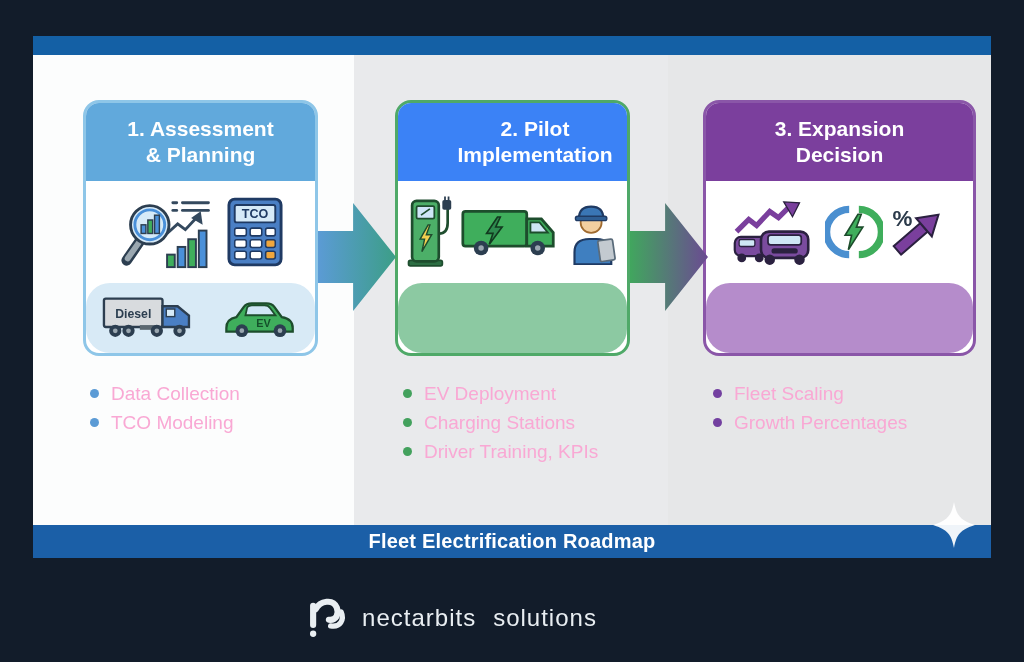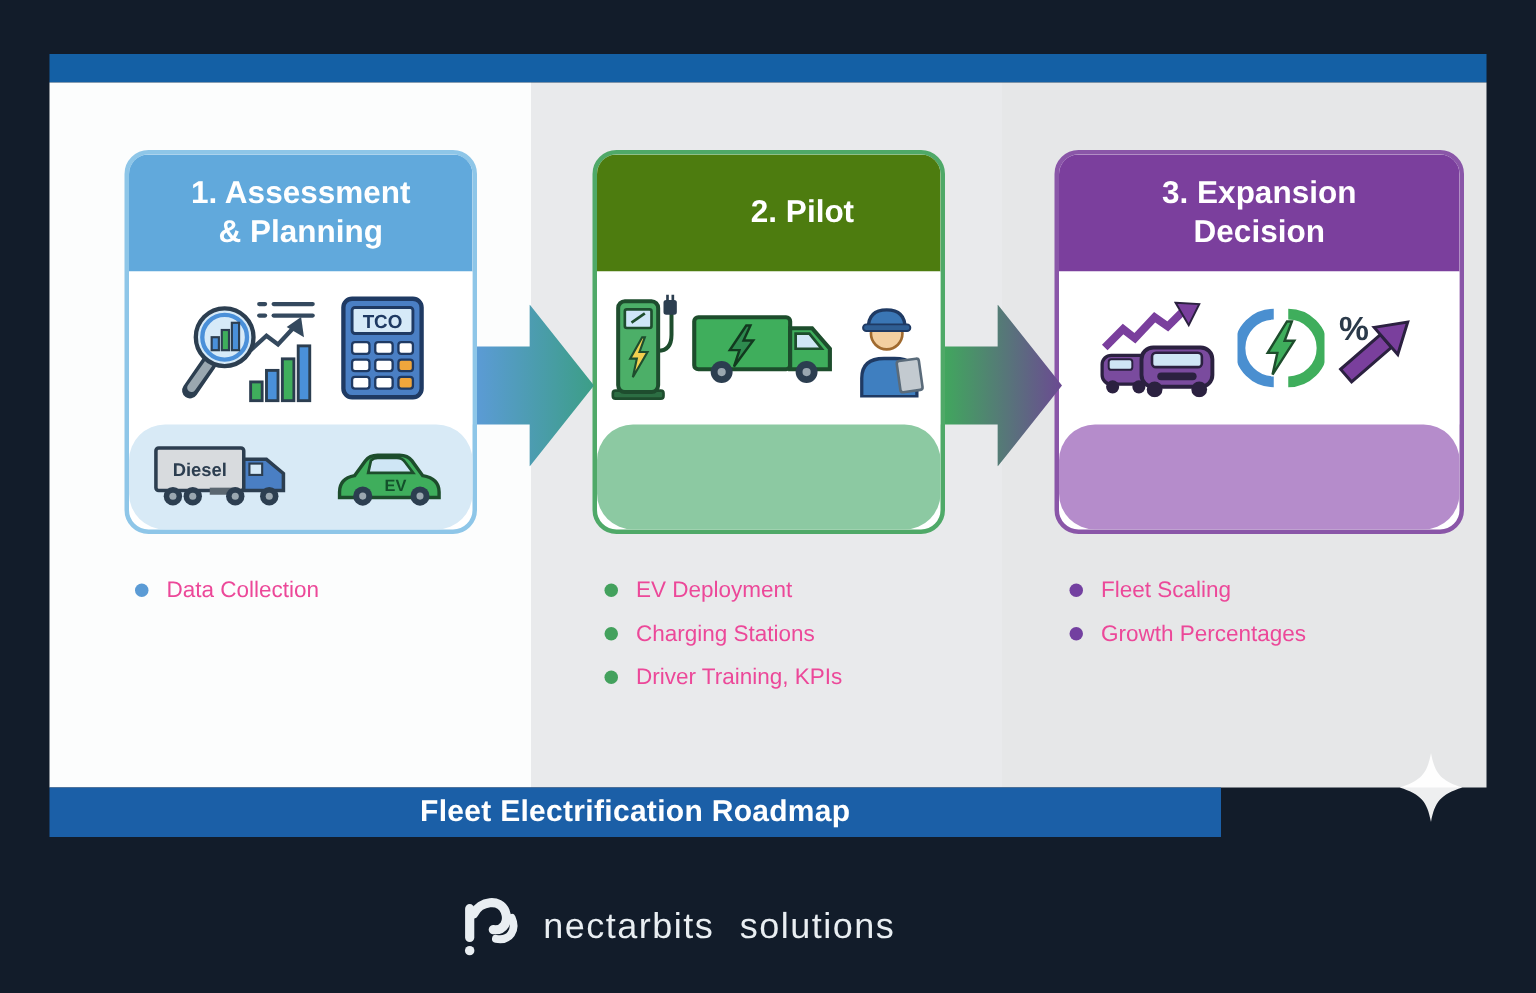--- a/index.html
+++ b/index.html
@@ -9,21 +9,21 @@
     font-family:"Liberation Sans", sans-serif;
   }
   .slide{position:absolute;left:33px;top:36px;width:958px;height:522px;}
   .top-bar{position:absolute;left:0;top:0;width:958px;height:19px;background:#1460a5;}
   .columns{position:absolute;left:0;top:19px;width:958px;height:470px;display:flex;}
   .column{height:470px;}
   .col-1{width:321px;}
   .col-2{width:314px;}
   .col-3{width:323px;}
   .footer-bar{
-    position:absolute;left:0;top:489px;width:781px;height:33px;background:#1b5fa7;
+    position:absolute;left:0;top:489px;width:958px;height:33px;background:#1b5fa7;
     display:flex;align-items:center;justify-content:center;
     color:#ffffff;font-size:20px;font-weight:600;letter-spacing:.2px;
   }
   .panel{
     position:absolute;top:64px;width:235px;height:256px;box-sizing:border-box;
     border:3px solid #eab308;border-radius:16px;overflow:hidden;
     display:flex;flex-direction:column;background:#fff;
   }
   .panel-1{left:50px;}
   .panel-2{left:362px;}
@@ -44,21 +44,21 @@
     clip-path:polygon(0 26%,45% 26%,45% 0%,100% 50%,45% 100%,45% 74%,0 74%);
   }
   .arrow-1{left:285px;background:linear-gradient(90deg,#5b9bd5,#3c9e87);}
   .arrow-2{left:597px;background:linear-gradient(90deg,#41a65e,#6b4a92);}
   .bullets{position:absolute;top:343px;display:flex;flex-direction:column;}
   .bullets-1{left:57px;}
   .bullets-2{left:370px;}
   .bullets-3{left:680px;text-align:center;}
   .bullet-row{height:29px;display:flex;align-items:center;gap:12px;}
   .bullet-dot{width:9px;height:9px;border-radius:50%;flex:0 0 9px;}
-  .bullet-label{font-size:15px;color:#ec4899;white-space:nowrap;}
+  .bullet-label{font-size:19px;color:#f9a8d4;white-space:nowrap;}
   .sparkle{position:absolute;left:898px;top:466px;width:46px;height:46px;z-index:5;}
   .branding{
     position:absolute;left:0;top:592px;width:904px;height:52px;
     display:flex;align-items:center;justify-content:center;gap:13px;
   }
   .brand-words{display:flex;gap:17px;color:#e9eef2;font-size:24px;letter-spacing:1px;}
 </style>
 </head>
 <body>
 
@@ -146,22 +146,23 @@
         <text x="48" y="33" text-anchor="middle" font-size="12" font-weight="bold" fill="#13502a">EV</text>
         <circle cx="24" cy="37" r="7" fill="#2c3e50"></circle>
           <circle cx="24" cy="37" r="2.6" fill="#9aa7b0"></circle>
         <circle cx="66" cy="37" r="7" fill="#2c3e50"></circle>
           <circle cx="66" cy="37" r="2.6" fill="#9aa7b0"></circle>
       </svg>
     </div>
   </div>
 
   <div class="panel panel-2" style="border-color: rgb(79, 169, 104);">
-    <div class="panel-header" style="background: #4d7c0f; padding-left: 45px;">
+    <div class="panel-header" style="background: #3b82f6; padding-left: 45px;">
       <span>2. Pilot</span>
+      <span>Implementation</span>
     </div>
     <div class="panel-icons">
       <svg viewBox="0 0 54 80" width="48" height="72">
         <path d="M38 42 q10 0 10-12 v-16" fill="none" stroke="#1e4d2e" stroke-width="3"></path>
         <rect x="42" y="4" width="10" height="11" rx="2" fill="#2c3e50"></rect>
         <line x1="45" y1="4" x2="45" y2="0" stroke="#2c3e50" stroke-width="2"></line>
         <line x1="49" y1="4" x2="49" y2="0" stroke="#2c3e50" stroke-width="2"></line>
         <rect x="4" y="72" width="38" height="6" rx="2" fill="#2c6e43" stroke="#1e4d2e" stroke-width="2"></rect>
         <rect x="8" y="5" width="30" height="68" rx="5" fill="#4caf68" stroke="#1e4d2e" stroke-width="3"></rect>
         <rect x="13" y="11" width="20" height="14" rx="1.5" fill="#cfe6f8" stroke="#1e4d2e" stroke-width="2"></rect>
@@ -229,20 +230,24 @@
   </div>
 
   <div class="arrow arrow-1"></div>
   <div class="arrow arrow-2"></div>
 
   <div class="bullets bullets-1">
     <div class="bullet-row">
       <span class="bullet-dot" style="background: rgb(91, 155, 213);"></span>
       <span class="bullet-label">Data Collection</span>
     </div>
+    <div class="bullet-row">
+      <span class="bullet-dot" style="background: rgb(91, 155, 213);"></span>
+      <span class="bullet-label">TCO Modeling</span>
+    </div>
   </div>
 
   <div class="bullets bullets-2">
     <div class="bullet-row">
       <span class="bullet-dot" style="background: rgb(67, 161, 93);"></span>
       <span class="bullet-label">EV Deployment</span>
     </div>
     <div class="bullet-row">
       <span class="bullet-dot" style="background: rgb(67, 161, 93);"></span>
       <span class="bullet-label">Charging Stations</span>

